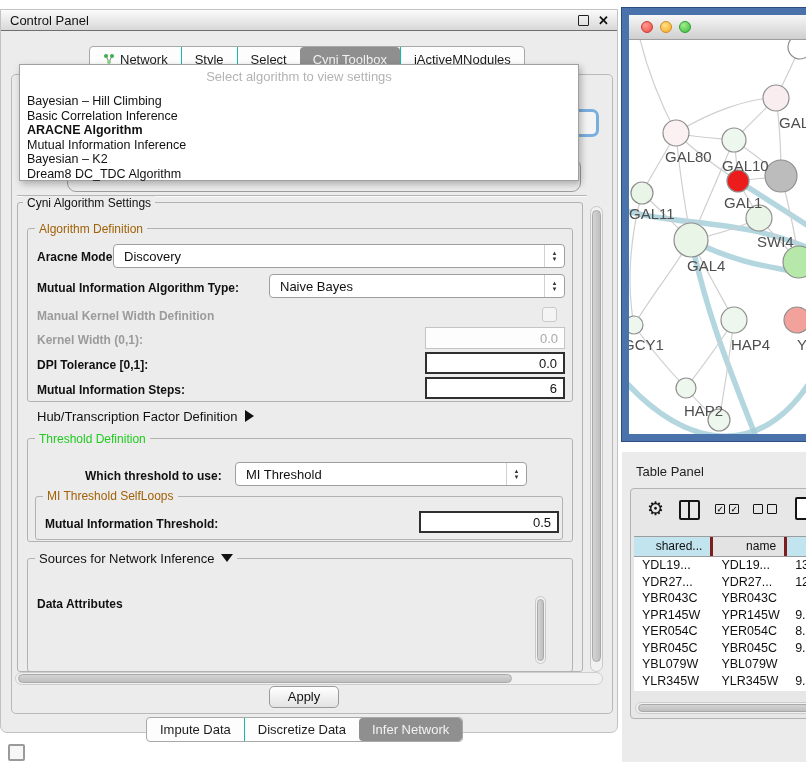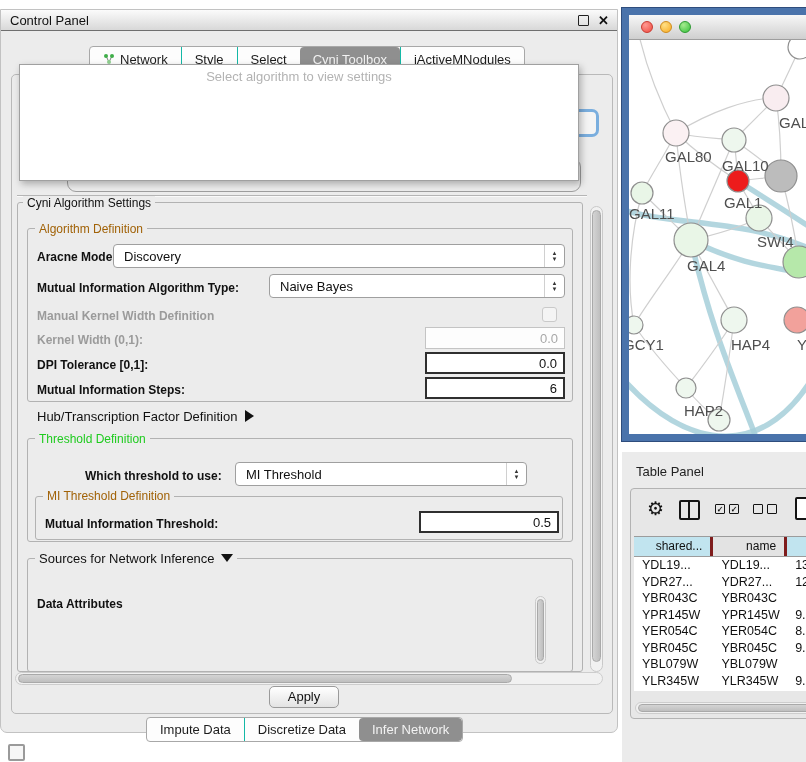--- a/index.html
+++ b/index.html
@@ -192,21 +192,21 @@
     <div class="cp-label" style="left:84px;top:458px;">Which threshold to use:</div>
     <div class="combo" style="left:234px;top:452px;width:292px;height:24px;">
       <span>MI Threshold</span>
       <span class="arrows">
           <span>▲</span>
           <span>▼</span>
         </span>
     </div>
 
     <div class="groupbox" style="left:34px;top:486px;width:528px;height:44px;"></div>
-    <div class="grouptitle t-blue" style="left:42px;top:479px;">MI Threshold Definition</div>
+    <div class="grouptitle t-blue" style="left:42px;top:479px;">MI Threshold SelfLoops</div>
     <div class="cp-label" style="left:44px;top:506px;">Mutual Information Threshold:</div>
     <div class="field strong" style="left:418px;top:501px;width:140px;height:22px;">0.5</div>
 
     <div class="groupbox" style="left:26px;top:548px;width:546px;height:114px;"></div>
     <div class="grouptitle" style="left:34px;top:541px;font-size:13px;">
       <span>Sources for Network Inference</span><span class="tri-down"></span>
     </div>
     <div class="cp-label" style="left:36px;top:586px;">Data Attributes</div>
     <div class="vscroll" style="left:534px;top:586px;width:11px;height:68px;">
       <div class="vthumb" style="top:2px;height:60px;"></div>
@@ -228,20 +228,28 @@
         <div class="tab">
           <span>Discretize Data</span>
         </div>
         <div class="tab selected">
           <span>Infer Network</span>
         </div>
       </div>
 
     <div class="algo-dropdown">
       <div class="algo-placeholder">Select algorithm to view settings</div>
+      <div class="algo-items" id="algoItems">
+          <div class="algo-item">Bayesian – Hill Climbing</div>
+          <div class="algo-item">Basic Correlation Inference</div>
+          <div class="algo-item hl">ARACNE Algorithm</div>
+          <div class="algo-item">Mutual Information Inference</div>
+          <div class="algo-item">Bayesian – K2</div>
+          <div class="algo-item">Dream8 DC_TDC Algorithm</div>
+        </div>
     </div>
   </div>
 
   <div class="net-window">
     <div class="net-titlebar">
       <span class="tl red"></span>
       <span class="tl yellow"></span>
       <span class="tl green"></span>
     </div>
     <div class="net-canvas">

